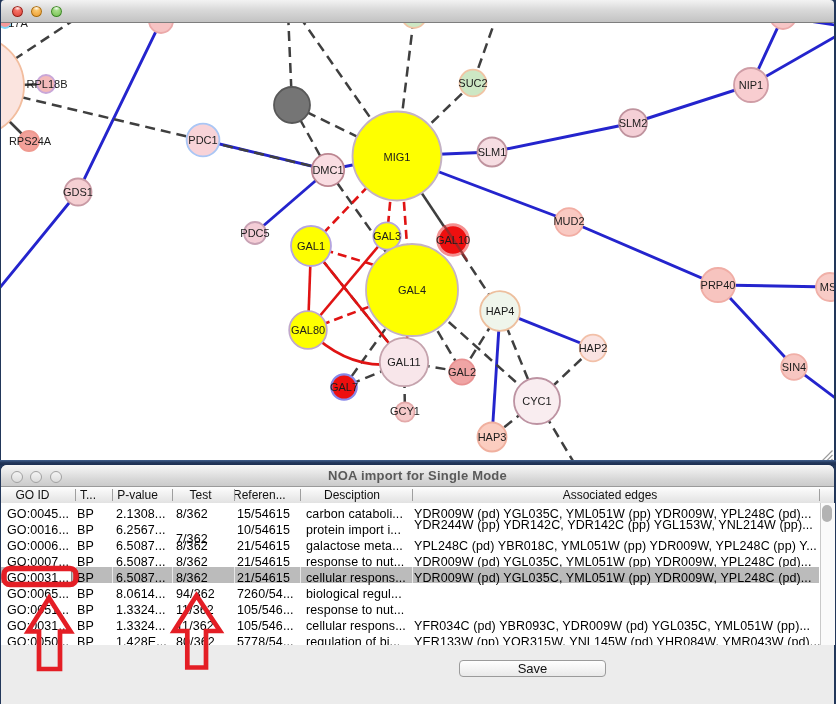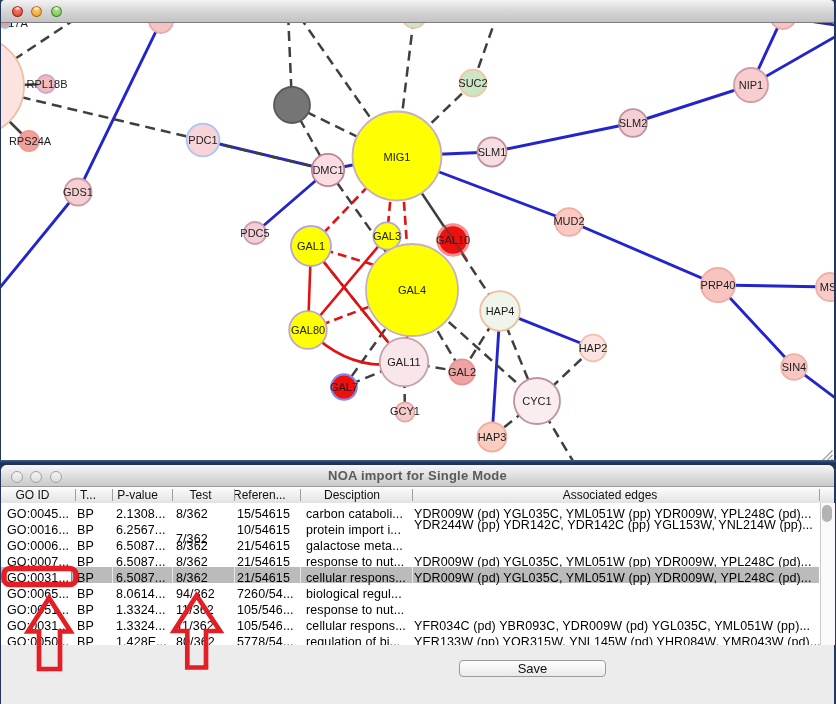--- a/index.html
+++ b/index.html
@@ -197,20 +197,21 @@
     <span class="abs" style="left:175px;top:28px;height:16px;line-height:17.5px;white-space:nowrap;">7/362</span>
     <span class="abs" style="left:236px;top:18.6px;height:16px;line-height:17.5px;white-space:nowrap;">10/54615</span>
     <span class="abs" style="left:305px;top:18.6px;height:16px;line-height:17.5px;white-space:nowrap;">protein import i...</span>
     <span class="abs" style="left:413px;top:6px;height:16px;line-height:17.5px;white-space:nowrap;margin-top:8px;">YDR244W (pp) YDR142C, YDR142C (pp) YGL153W, YNL214W (pp)...</span>
     <span class="abs" style="left:6px;top:34.6px;height:16px;line-height:17.5px;white-space:nowrap;">GO:0006...</span>
     <span class="abs" style="left:76px;top:34.6px;height:16px;line-height:17.5px;white-space:nowrap;">BP</span>
     <span class="abs" style="left:115px;top:34.6px;height:16px;line-height:17.5px;white-space:nowrap;">6.5087...</span>
     <span class="abs" style="left:175px;top:34.6px;height:16px;line-height:17.5px;white-space:nowrap;">8/362</span>
     <span class="abs" style="left:236px;top:34.6px;height:16px;line-height:17.5px;white-space:nowrap;">21/54615</span>
     <span class="abs" style="left:305px;top:34.6px;height:16px;line-height:17.5px;white-space:nowrap;">galactose meta...</span>
+    <span class="abs" style="left:413px;top:34.6px;height:16px;line-height:17.5px;white-space:nowrap;">YPL248C (pd) YBR018C, YML051W (pp) YDR009W, YPL248C (pp) Y...</span>
     <span class="abs" style="left:6px;top:50.6px;height:16px;line-height:17.5px;white-space:nowrap;">GO:0007...</span>
     <span class="abs" style="left:76px;top:50.6px;height:16px;line-height:17.5px;white-space:nowrap;">BP</span>
     <span class="abs" style="left:115px;top:50.6px;height:16px;line-height:17.5px;white-space:nowrap;">6.5087...</span>
     <span class="abs" style="left:175px;top:50.6px;height:16px;line-height:17.5px;white-space:nowrap;">8/362</span>
     <span class="abs" style="left:236px;top:50.6px;height:16px;line-height:17.5px;white-space:nowrap;">21/54615</span>
     <span class="abs" style="left:305px;top:50.6px;height:16px;line-height:17.5px;white-space:nowrap;">response to nut...</span>
     <span class="abs" style="left:413px;top:50.6px;height:16px;line-height:17.5px;white-space:nowrap;">YDR009W (pd) YGL035C, YML051W (pp) YDR009W, YPL248C (pd)...</span>
     <div class="abs" style="left:0;top:64.0px;width:818px;height:16px;background:#bbbbbb;"></div>
     <div class="abs" style="left:73.5px;top:64.0px;width:1px;height:16px;background:#e8e8e8;"></div>
     <div class="abs" style="left:110.5px;top:64.0px;width:1px;height:16px;background:#e8e8e8;"></div>

